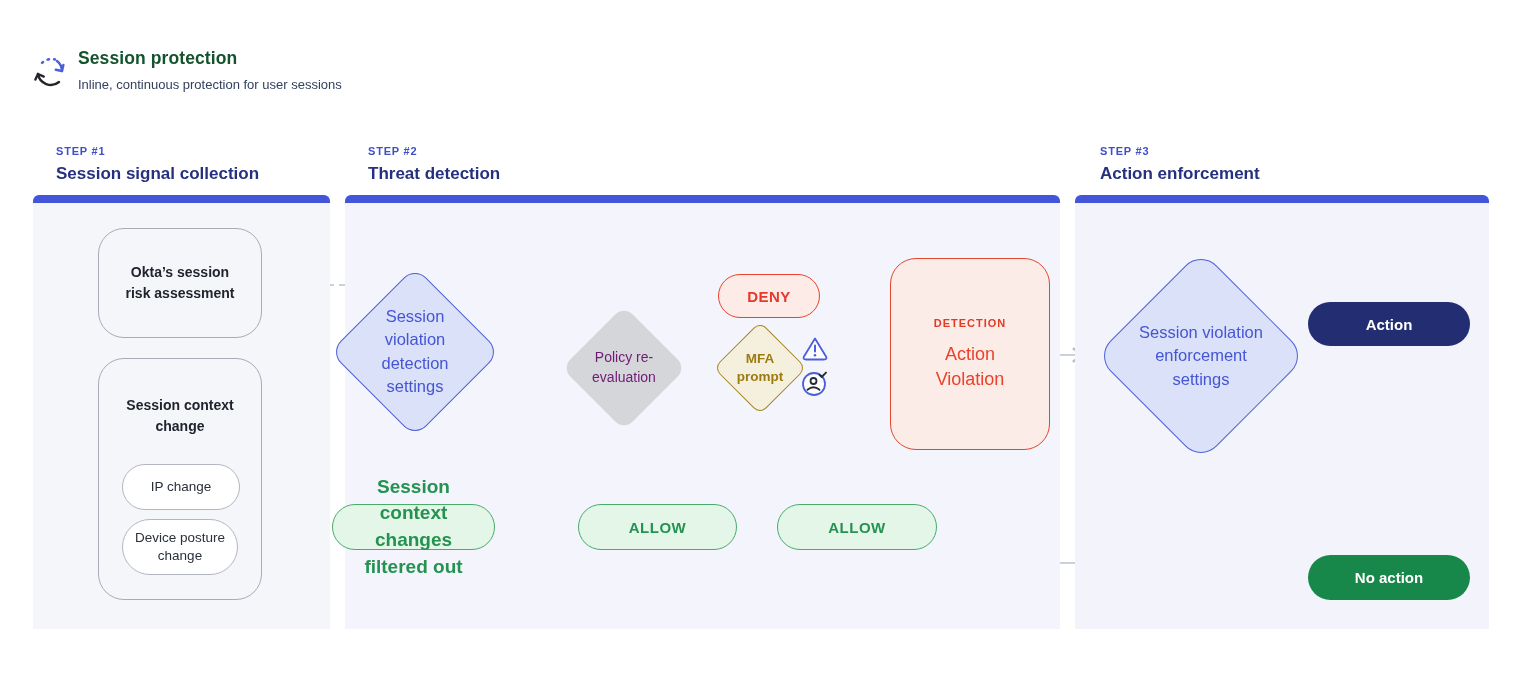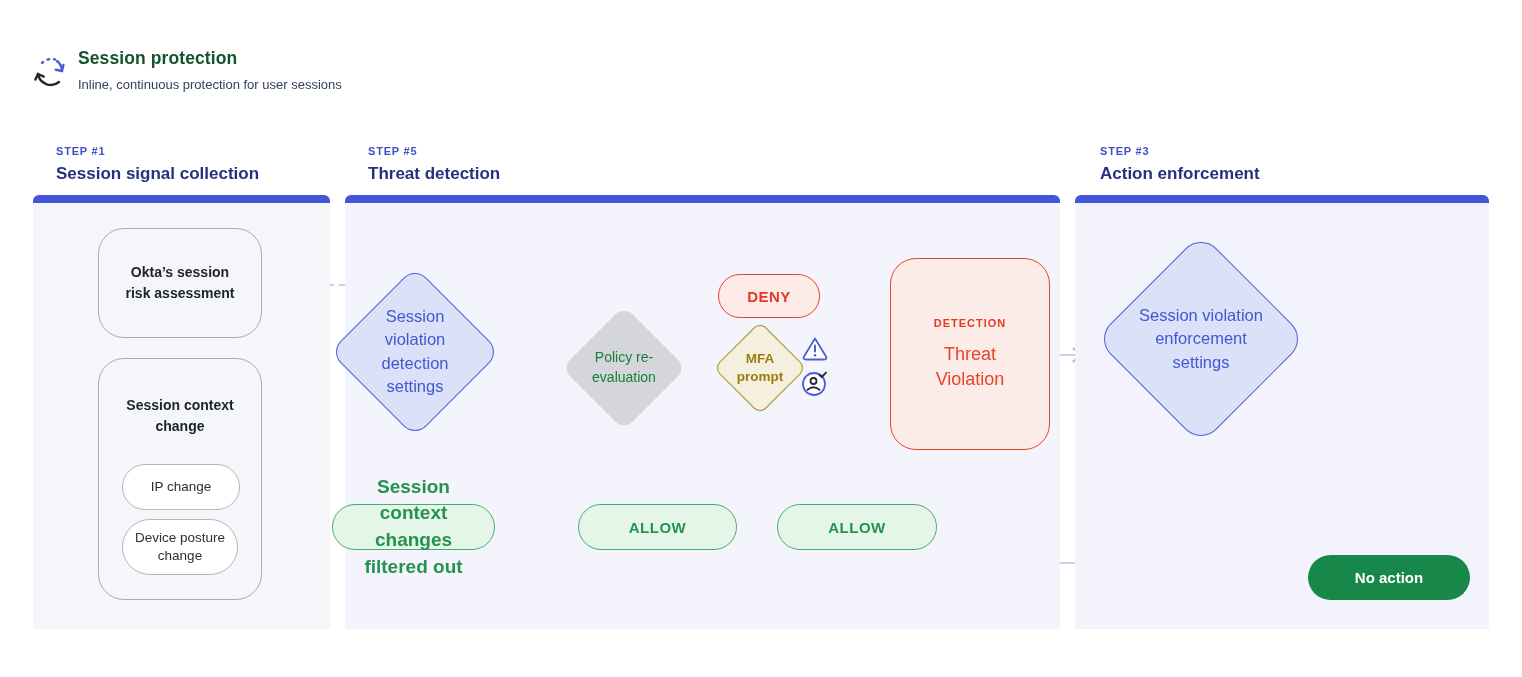--- a/index.html
+++ b/index.html
@@ -36,21 +36,21 @@
   .solid-pill{color:#ffffff;font-weight:bold;font-size:15px;}
 
   
   .dia{position:absolute;}
   .dia .shape{position:absolute;left:50%;top:50%;transform:translate(-50%,-50%) rotate(45deg);}
   .dia .lbl{position:absolute;left:50%;top:50%;transform:translate(-50%,-50%);
     text-align:center;white-space:normal;}
   .dia-blue .shape{background:#dbe1f8;border:1.5px solid #4c61d6;}
   .dia-blue .lbl{color:#4456d3;font-size:16.5px;font-weight:500;line-height:1.42;}
   .dia-gray .shape{background:#d5d6da;}
-  .dia-gray .lbl{color:#15803d;font-size:14px;line-height:1.4;}
+  .dia-gray .lbl{color:#701a75;font-size:14px;line-height:1.4;}
   .dia-gold .shape{background:#f5f0dd;border:1.5px solid #a3821e;}
   .dia-gold .lbl{color:#9c7c12;font-size:13.5px;font-weight:bold;line-height:1.3;}
 
   
   .det-card{position:absolute;left:890px;top:258px;width:158px;height:190px;border-radius:26px;
     background:#fcece7;border:1.5px solid #e2462b;display:flex;flex-direction:column;
     align-items:center;justify-content:center;gap:13px;text-align:center;}
   .det-label{font-size:11px;font-weight:bold;letter-spacing:1px;color:#e23a23;}
   .det-title{font-size:18px;font-weight:500;color:#e8432a;line-height:1.35;}
 
@@ -102,21 +102,21 @@
       <path d="M31 17 l-6.2 -1.2 M31 17 l1.4 -6" fill="none" stroke="#4a5fd8" stroke-width="2.4" stroke-linecap="round"></path>
       <path d="M28 28 A13 13 0 0 1 7 20" fill="none" stroke="#23262b" stroke-width="2.4" stroke-linecap="round"></path>
       <path d="M7 20 l5.8 2.6 M7 20 l-2.6 5.6" fill="none" stroke="#23262b" stroke-width="2.4" stroke-linecap="round"></path>
     </svg>
   </span>
   <div class="abs hdr-title">Session protection</div>
   <div class="abs hdr-sub">Inline, continuous protection for user sessions</div>
 
   <div class="abs step-label" style="left:56px;top:145px;">STEP #1</div>
   <div class="abs step-title" style="left:56px;top:164px;">Session signal collection</div>
-  <div class="abs step-label" style="left:368px;top:145px;">STEP #5</div>
+  <div class="abs step-label" style="left:368px;top:145px;">STEP #2</div>
   <div class="abs step-title" style="left:368px;top:164px;">Threat detection</div>
   <div class="abs step-label" style="left:1100px;top:145px;">STEP #3</div>
   <div class="abs step-title" style="left:1100px;top:164px;">Action enforcement</div>
 
   <div class="panel panel1" style="left:33px;width:297px;z-index:-2;">
     <div class="bar"></div>
     <div class="body"></div>
   </div>
   <div class="panel panel2" style="left:345px;width:715px;z-index:-2;">
     <div class="bar"></div>
@@ -163,27 +163,28 @@
     <svg width="30" height="30" viewBox="0 0 30 30">
       <circle cx="14" cy="16" r="11" fill="#ffffff" stroke="#4a5fd8" stroke-width="1.8"></circle>
       <circle cx="13.5" cy="13" r="3" fill="none" stroke="#272b36" stroke-width="1.8"></circle>
       <path d="M7.5 21.8 Q13.5 16.8 19.5 21.8" fill="none" stroke="#272b36" stroke-width="1.8" stroke-linecap="round"></path>
       <path d="M19.5 6.8 L21.7 9 L26 4.6" fill="none" stroke="#272b36" stroke-width="1.9" stroke-linecap="round" stroke-linejoin="round"></path>
     </svg>
   </span>
 
   <div class="det-card">
     <div class="det-label">DETECTION</div>
-    <div class="det-title" style="width:100px;">Threat Violation</div>
+    <div class="det-title" style="width:100px;">Action Violation</div>
   </div>
 
   <div class="pill green-pill" style="left:332px;top:492px;width:163px;height:46px;font-size:19px;line-height:1.4;padding:0 8px;box-sizing:border-box;">Session context changes filtered out</div>
   <div class="pill green-pill" style="left:578px;top:492px;width:159px;height:46px;font-size:15px;letter-spacing:.5px;box-sizing:border-box;">ALLOW</div>
   <div class="pill green-pill" style="left:777px;top:492px;width:160px;height:46px;font-size:15px;letter-spacing:.5px;box-sizing:border-box;">ALLOW</div>
 
-  <div class="dia dia-blue" style="left:1097px;top:234px;width:208px;height:210px;">
+  <div class="dia dia-blue" style="left:1097px;top:251px;width:208px;height:210px;">
     <div class="shape" style="width:148px;height:148px;border-radius:22px;"></div>
     <div class="lbl" style="width:150px;">Session violation enforcement settings</div>
   </div>
 
+  <div class="pill solid-pill" style="left:1308px;top:290px;width:162px;height:44px;background:#232d71;">Action</div>
   <div class="pill solid-pill" style="left:1308px;top:543px;width:162px;height:45px;background:#18884a;">No action</div>
 
 </div>
 
 </body></html>

